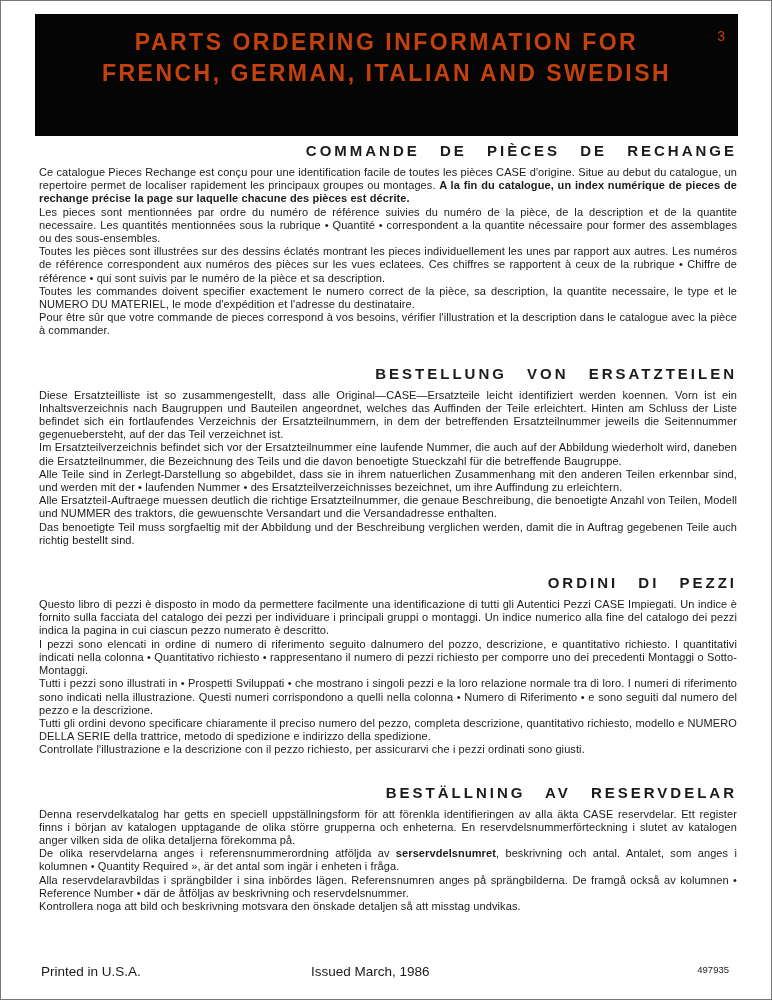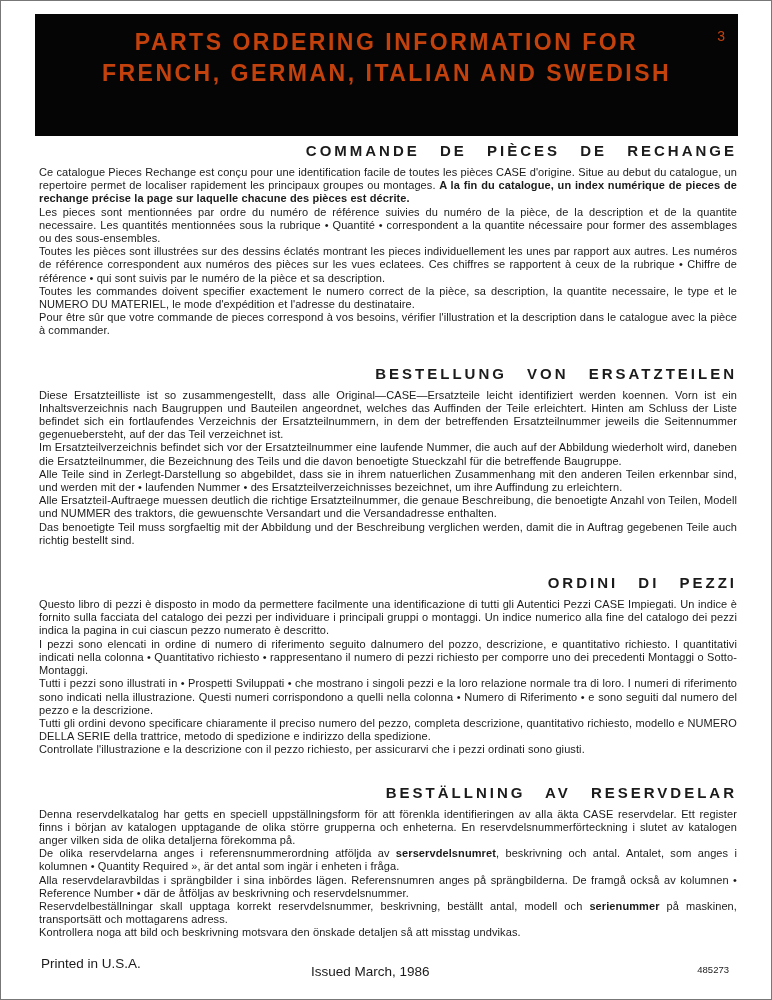--- a/index.html
+++ b/index.html
@@ -69,21 +69,21 @@
   .footer {
     position: absolute;
     left: 0;
     right: 0;
     bottom: 20px;
     height: 18px;
   }
   .footer-printed {
     position: absolute;
     left: 40px;
-    bottom: 8px;
+    bottom: 0;
     font-size: 13.5px;
   }
   .footer-issued {
     position: absolute;
     left: 310px;
     bottom: 0;
     font-size: 13.5px;
   }
   .footer-form {
     position: absolute;
@@ -126,24 +126,23 @@
         <p class="body-paragraph"><span class="run">I pezzi sono elencati in ordine di numero di riferimento seguito dalnumero del pozzo, descrizione, e quantitativo richiesto. I quantitativi indicati nella colonna • Quantitativo richiesto • rappresentano il numero di pezzi richiesto per comporre uno dei precedenti Montaggi o Sotto- Montaggi.</span></p>
         <p class="body-paragraph"><span class="run">Tutti i pezzi sono illustrati in • Prospetti Sviluppati • che mostrano i singoli pezzi e la loro relazione normale tra di loro. I numeri di riferimento sono indicati nella illustrazione. Questi numeri corrispondono a quelli nella colonna • Numero di Riferimento • e sono seguiti dal numero del pezzo e la descrizione.</span></p>
         <p class="body-paragraph"><span class="run">Tutti gli ordini devono specificare chiaramente il preciso numero del pezzo, completa descrizione, quantitativo richiesto, modello e NUMERO DELLA SERIE della trattrice, metodo di spedizione e indirizzo della spedizione.</span></p>
         <p class="body-paragraph"><span class="run">Controllate l'illustrazione e la descrizione con il pezzo richiesto, per assicurarvi che i pezzi ordinati sono giusti.</span></p>
       </section>
       <section class="lang-section">
         <h2 class="section-heading">BESTÄLLNING AV RESERVDELAR</h2>
         <p class="body-paragraph"><span class="run">Denna reservdelkatalog har getts en speciell uppställningsform för att förenkla identifieringen av alla äkta CASE reservdelar. Ett register finns i början av katalogen upptagande de olika större grupperna och enheterna. En reservdelsnummerförteckning i slutet av katalogen anger vilken sida de olika detaljerna förekomma på.</span></p>
         <p class="body-paragraph"><span class="run">De olika reservdelarna anges i referensnummerordning atföljda av </span><span class="run bold">serservdelsnumret</span><span class="run">, beskrivning och antal. Antalet, som anges i kolumnen • Quantity Required », är det antal som ingär i enheten i fråga.</span></p>
         <p class="body-paragraph"><span class="run">Alla reservdelaravbildas i sprängbilder i sina inbördes lägen. Referensnumren anges på sprängbilderna. De framgå också av kolumnen • Reference Number • där de åtföljas av beskrivning och reservdelsnummer.</span></p>
-        <p class="body-paragraph"><span class="run">Reservdelbeställningar skall upptaga korrekt reservdelsnummer, beskrivning, beställt antal, modell och </span><span class="run bold">serienummer</span><span class="run"> på maskinen, transportsätt och mottagarens adress.</span></p>
         <p class="body-paragraph"><span class="run">Kontrollera noga att bild och beskrivning motsvara den önskade detaljen så att misstag undvikas.</span></p>
       </section>
     </main>
 
   <div class="footer">
     <span class="footer-printed">Printed in U.S.A.</span>
     <span class="footer-issued">Issued March, 1986</span>
-    <span class="footer-form">485273</span>
+    <span class="footer-form">497935</span>
   </div>
 
 </div>
 
 </body></html>

